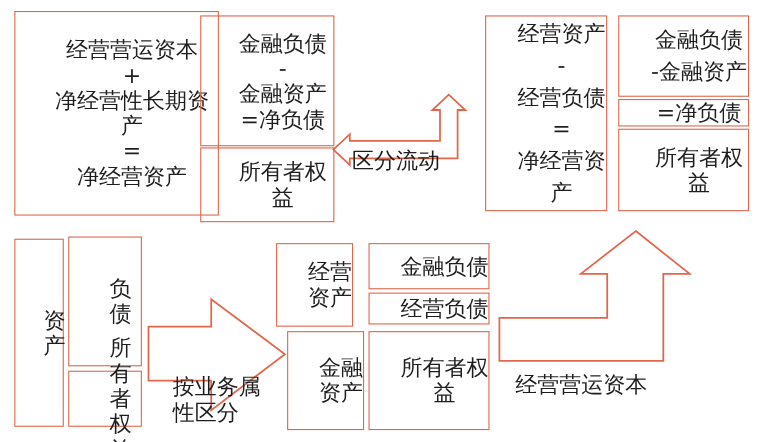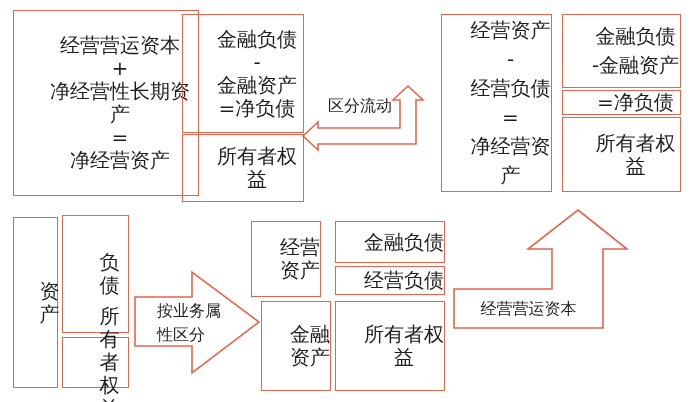--- a/index.html
+++ b/index.html
@@ -28,23 +28,24 @@
     display:flex;align-items:center;justify-content:center;
     text-align:center;
     font-size:20px;line-height:23px;
     white-space:pre-line;
     z-index:2;
     padding-left:28px;
   }
   .lh29{line-height:29px;}
   .label{
     position:absolute;
-    font-size:16px;line-height:24px;
+    font-size:20px;line-height:24px;
     white-space:pre-line;
     z-index:3;
+    margin-top:40px;
   }
   .label.center{text-align:center;}
 </style>
 </head>
 <body>
 
 <div class="canvas">
 
   <svg class="arrows" viewBox="0 0 700 402">
 

